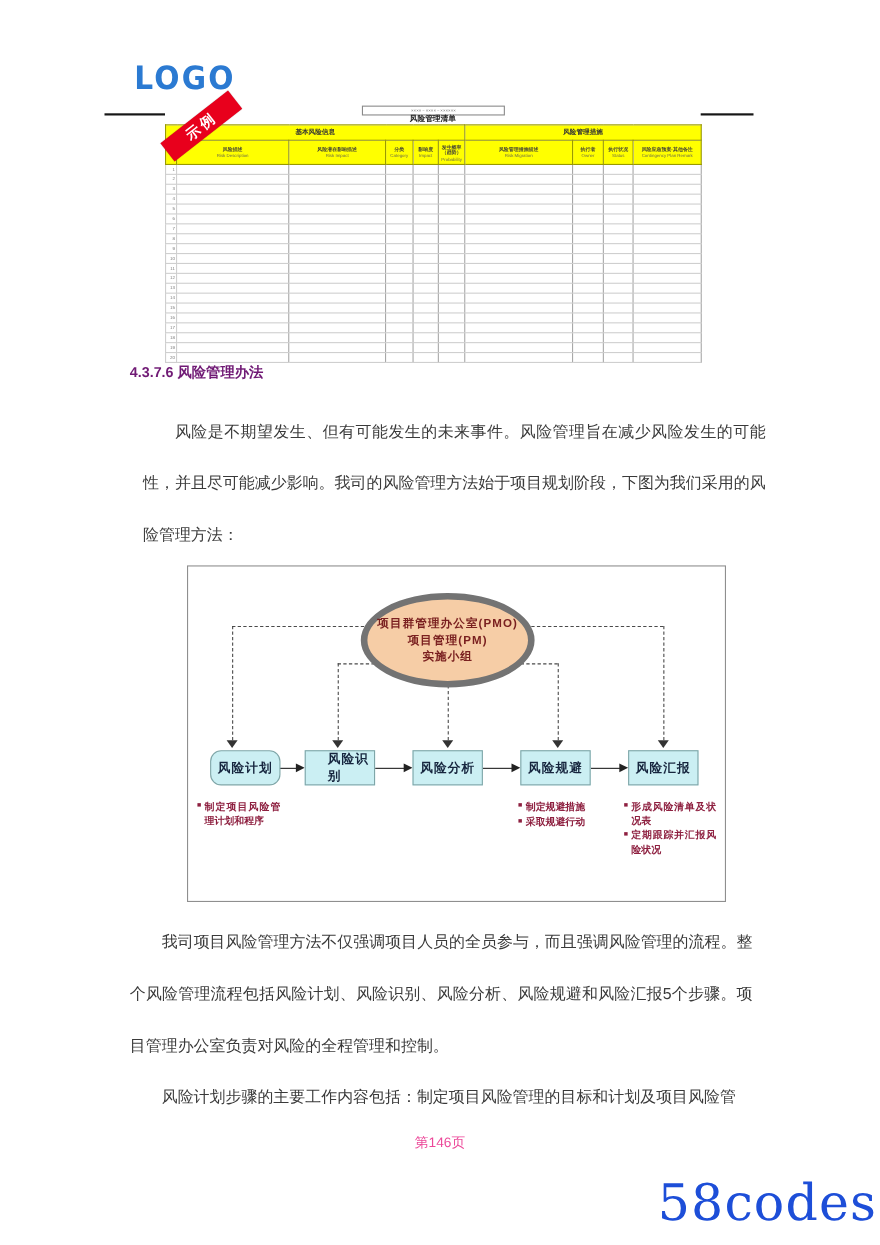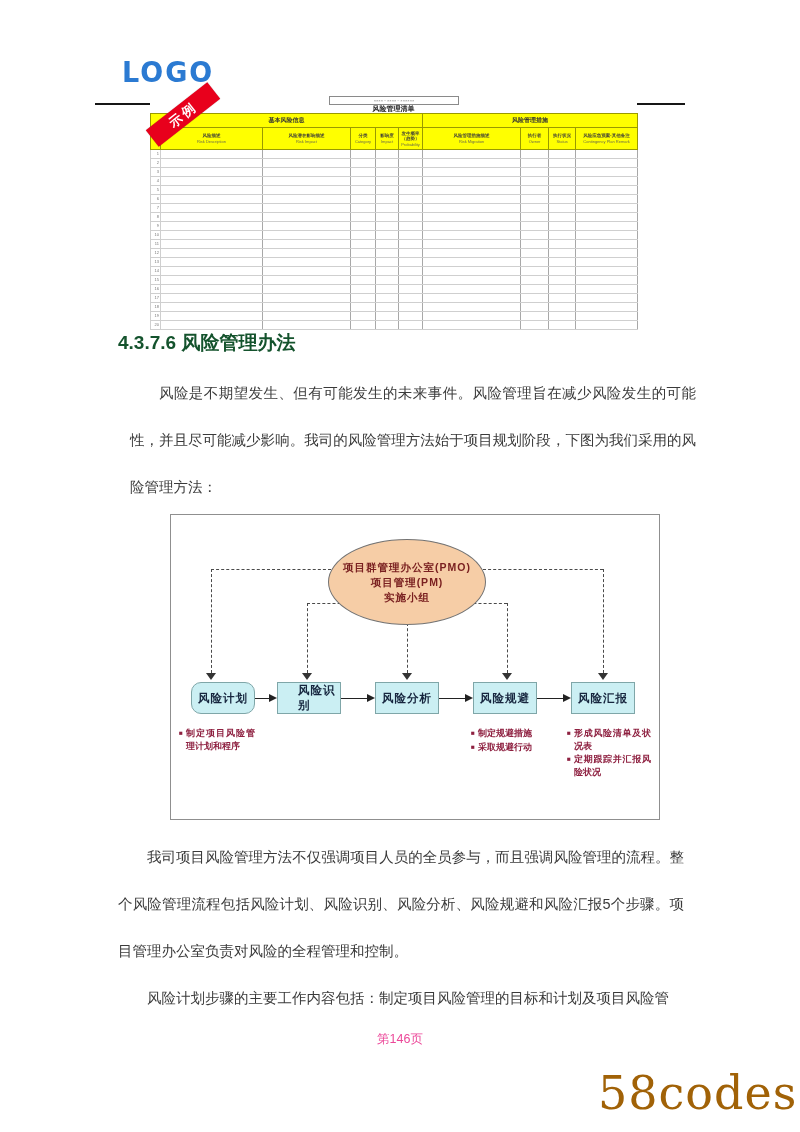--- a/index.html
+++ b/index.html
@@ -41,31 +41,31 @@
 
   .banner {
     position:absolute; left:144px; top:104px; width:78px; height:21px; z-index:3;
     background:#e8001c; transform:rotate(-38deg);
     display:flex; align-items:center; justify-content:center;
     color:#ffffff; font-size:13px; font-weight:bold; letter-spacing:3px;
     box-shadow:0 0 1px rgba(0,0,0,.3);
   }
 
   
-  .heading { position:absolute; left:118px; top:330px; font-size:19px; font-weight:bold; color:#14532d; }
+  .heading { position:absolute; left:118px; top:330px; font-size:13px; font-weight:bold; color:#701a75; }
   .para-block { position:absolute; left:118px; width:566px; }
   .para-block p { font-size:14.5px; line-height:47px; text-align:justify; text-indent:2em; color:#3a3a3a; }
   #para-a { top:370px;margin-left:12px; }
   #para-b { top:834px; }
 
   
   .diagram { position:absolute; left:170px; top:514px; width:490px; height:306px; border:1px solid #8f8f8f; background:#fff; }
   .oval {
     position:absolute; left:157px; top:24px; width:158px; height:86px; z-index:2;
-    background:#f6cda6; border:1px solid #737373; border-radius:50%;
+    background:#f6cda6; border:6px solid #737373; border-radius:50%;
     display:flex; flex-direction:column; align-items:center; justify-content:center;
   }
   .oval div { font-size:10.5px; line-height:15px; font-weight:bold; color:#7a2020; letter-spacing:1px; text-align:center; }
   .dash-h { position:absolute; border-top:1px dashed #4a4a4a; height:0; z-index:1; }
   .dash-v { position:absolute; border-left:1px dashed #4a4a4a; width:0; z-index:1; }
   .darrow { position:absolute; width:0; height:0; border-left:5px solid transparent; border-right:5px solid transparent; border-top:7px solid #333; z-index:1; }
   .step-box {
     position:absolute; top:167px; width:64px; height:32px; z-index:2;
     background:#cbeff3; border:1px solid #7fa6a8;
     display:flex; align-items:center; justify-content:center;
@@ -77,21 +77,21 @@
   .bcol { position:absolute; top:212px; }
   .bitem { display:flex; margin-bottom:1px; }
   .bmark { font-size:6.5px; line-height:12.5px; color:#8e2040; margin-right:3px; flex:none; }
   .btext { font-size:9px; line-height:12.5px; color:#8e2040; font-weight:600; text-align:justify; }
 
   
   .footer { position:absolute; left:0; top:1031px; width:800px; text-align:center; font-size:12.5px; color:#ec4899; }
   .watermark {
     position:absolute; left:598px; top:1066px;
     font-family:"DejaVu Serif","Liberation Serif",serif;
-    font-size:46px; color:#a16207; letter-spacing:1px;
+    font-size:46px; color:#1d4ed8; letter-spacing:1px;
   }
 </style>
 </head>
 <body>
 
 <div class="logo">LOGO</div>
 <div class="top-rule"></div>
 
 <div class="form-wrap">
   <div class="code-box">××××－××××－××××××</div>

